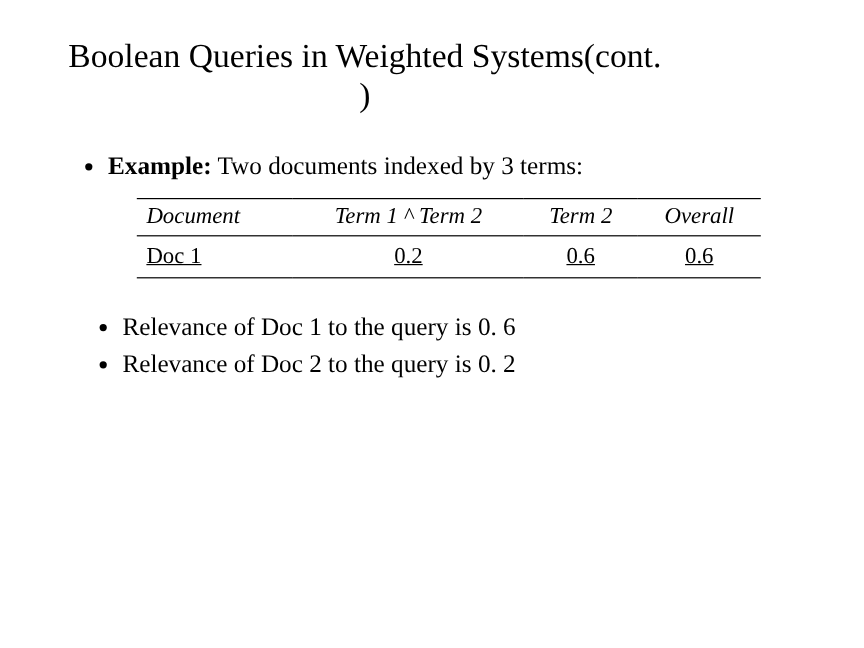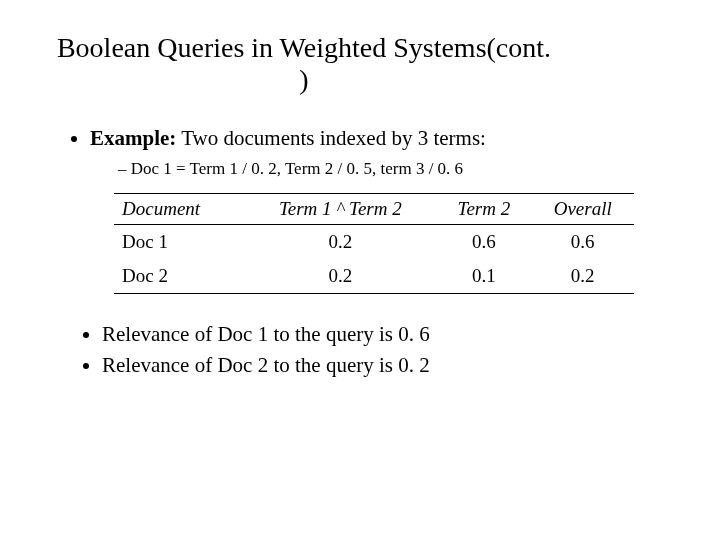--- a/index.html
+++ b/index.html
@@ -61,20 +61,21 @@
     font-weight: normal;
     text-align: center;
     padding: 4px 8px;
     border-top: 1.5px solid #000;
     border-bottom: 1px solid #000;
   }
   thead th:first-child { text-align: left; }
   tbody td {
     text-align: center;
     padding: 6px 8px;
+    text-decoration: underline;
   }
   tbody td:first-child { text-align: left; }
   tbody tr:last-child td {
     border-bottom: 1.5px solid #000;
   }
   ul.conclusions {
     list-style: disc;
     padding-left: 40px;
     margin: 16px 0 0 0;
     font-size: 21px;
@@ -88,21 +89,20 @@
 <body>
 
 <div class="slide">
 
   <h1 class="title">Boolean Queries in Weighted Systems(cont. )</h1>
 
   <ul class="level1">
     <li>
       <span class="example-label">Example:</span><span> Two documents indexed by 3 terms:</span>
       <ul class="level2">
-        <li>Doc 1 = Term 1 / 0. 2, Term 2 / 0. 5, term 3 / 0. 6</li>
       </ul>
     </li>
   </ul>
 
   <div class="tablewrap">
     <table>
       <thead>
         <tr>
           <th>Document</th>
           <th>Term 1 ^ Term 2</th>
@@ -110,26 +110,20 @@
           <th>Overall</th>
         </tr>
       </thead>
       <tbody>
         <tr>
           <td>Doc 1</td>
           <td>0.2</td>
           <td>0.6</td>
           <td>0.6</td>
         </tr>
-        <tr>
-          <td>Doc 2</td>
-          <td>0.2</td>
-          <td>0.1</td>
-          <td>0.2</td>
-        </tr>
       </tbody>
     </table>
   </div>
 
   <ul class="conclusions">
     <li>Relevance of Doc 1 to the query is 0. 6</li>
     <li>Relevance of Doc 2 to the query is 0. 2</li>
   </ul>
 
 </div>

